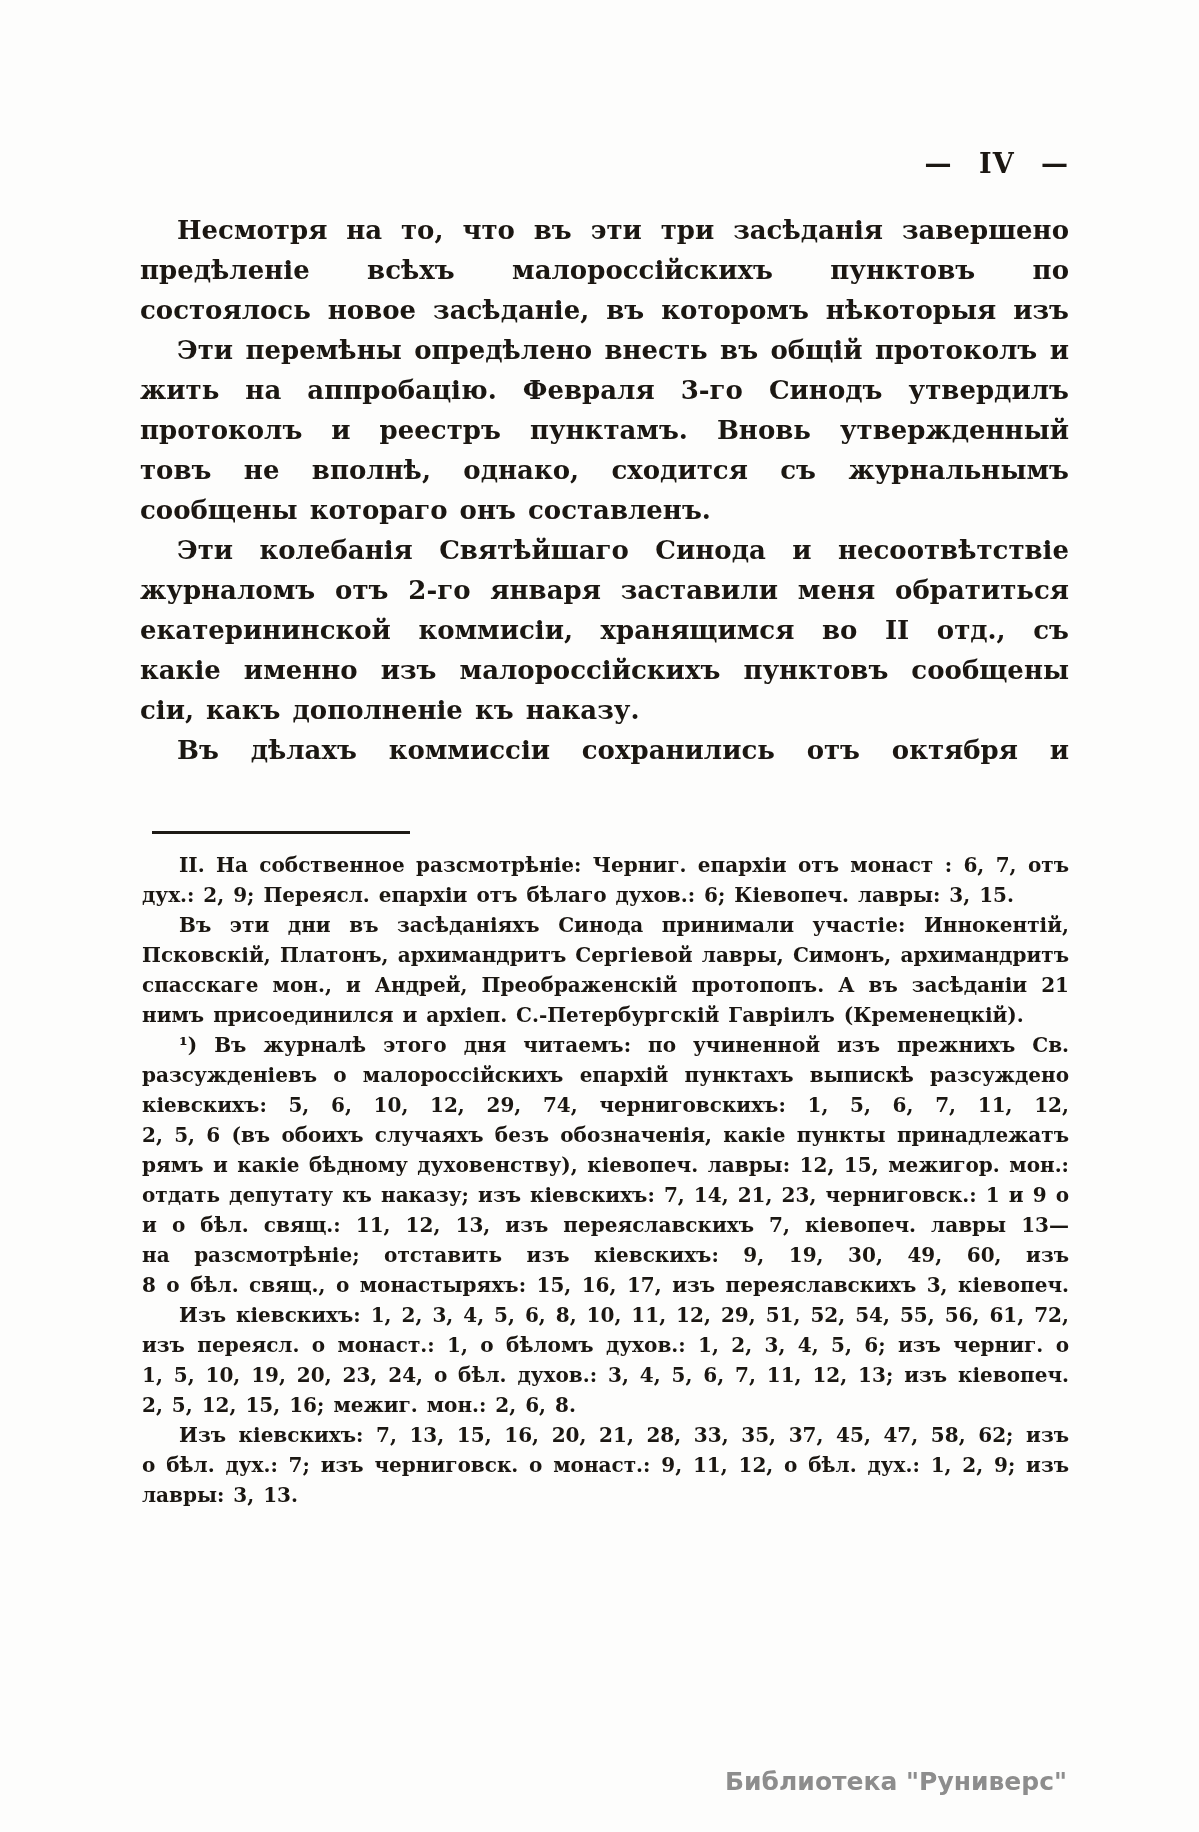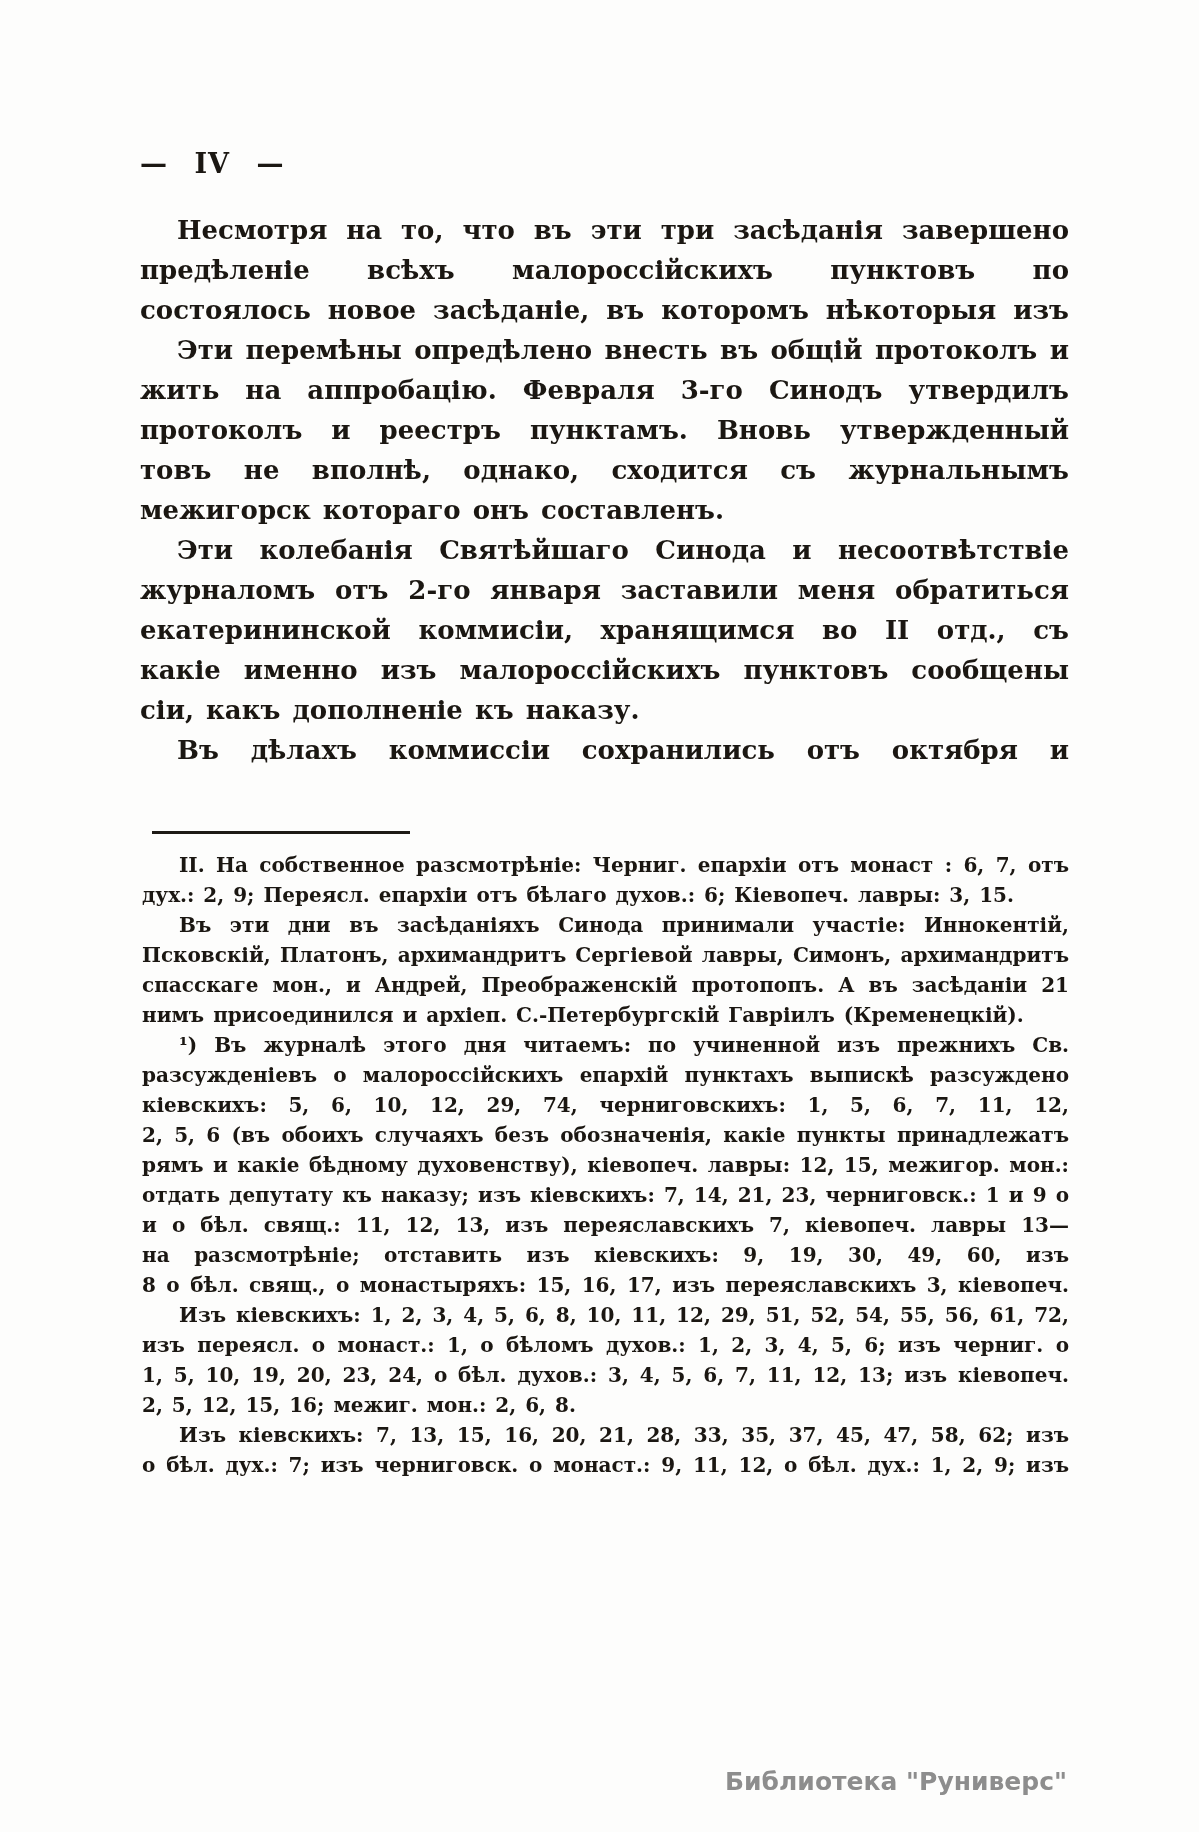--- a/index.html
+++ b/index.html
@@ -9,21 +9,21 @@
     height: 1832px;
     background: #fdfdfc;
     overflow: hidden;
     color: #1b1712;
   }
   .page-number {
     position: absolute;
     top: 146px;
     left: 140px;
     width: 929px;
-    text-align: left;
+    text-align: right;
     font-family: "DejaVu Serif", "Liberation Serif", serif;
     font-weight: bold;
     font-size: 27px;
     line-height: 36px;
     word-spacing: 16px;
     letter-spacing: 1px;
   }
   .main-text {
     position: absolute;
     top: 210px;
@@ -85,21 +85,21 @@
       <div class="para">
         <div class="pline first">Несмотря на то, что въ эти три засѣданія завершено было рас-</div>
         <div class="pline">предѣленіе всѣхъ малороссійскихъ пунктовъ по разрядамъ, января 28</div>
         <div class="pline">состоялось новое засѣданіе, въ которомъ нѣкоторыя изъ прежнихъ</div>
       </div>
       <div class="para">
         <div class="pline first">Эти перемѣны опредѣлено внесть въ общій протоколъ и предло-</div>
         <div class="pline">жить на аппробацію. Февраля 3-го Синодъ утвердилъ этотъ общій</div>
         <div class="pline">протоколъ и реестръ пунктамъ. Вновь утвержденный реестръ ²) пунк-</div>
         <div class="pline">товъ не вполнѣ, однако, сходится съ журнальнымъ опредѣленіемъ, на</div>
-        <div class="pline last">межигорск котораго онъ составленъ.</div>
+        <div class="pline last">сообщены котораго онъ составленъ.</div>
       </div>
       <div class="para">
         <div class="pline first">Эти колебанія Святѣйшаго Синода и несоотвѣтствіе реестра съ</div>
         <div class="pline">журналомъ отъ 2-го января заставили меня обратиться къ бумагамъ</div>
         <div class="pline">екатерининской коммисіи, хранящимся во II отд., съ цѣлью розыскать,</div>
         <div class="pline">какіе именно изъ малороссійскихъ пунктовъ сообщены были коммис-</div>
         <div class="pline last">сіи, какъ дополненіе къ наказу.</div>
       </div>
       <div class="para">
         <div class="pline first last">Въ дѣлахъ коммиссіи сохранились отъ октября и ноября 1769 года</div>
@@ -132,17 +132,18 @@
       </div>
       <div class="para">
         <div class="pline first">Изъ кіевскихъ: 1, 2, 3, 4, 5, 6, 8, 10, 11, 12, 29, 51, 52, 54, 55, 56, 61, 72, 74</div>
         <div class="pline">изъ переясл. о монаст.: 1, о бѣломъ духов.: 1, 2, 3, 4, 5, 6; изъ черниг. о монаст.:</div>
         <div class="pline">1, 5, 10, 19, 20, 23, 24, о бѣл. духов.: 3, 4, 5, 6, 7, 11, 12, 13; изъ кіевопеч. лавры:</div>
         <div class="pline last">2, 5, 12, 15, 16; межиг. мон.: 2, 6, 8.</div>
       </div>
       <div class="para">
         <div class="pline first">Изъ кіевскихъ: 7, 13, 15, 16, 20, 21, 28, 33, 35, 37, 45, 47, 58, 62; изъ переясл.</div>
         <div class="pline">о бѣл. дух.: 7; изъ черниговск. о монаст.: 9, 11, 12, о бѣл. дух.: 1, 2, 9; изъ кіевопеч.</div>
+        <div class="pline last">лавры: 3, 13.</div>
       </div>
     </div>
 
   <div class="watermark">Библиотека "Руниверс"</div>
 </div>
 
 </body></html>

